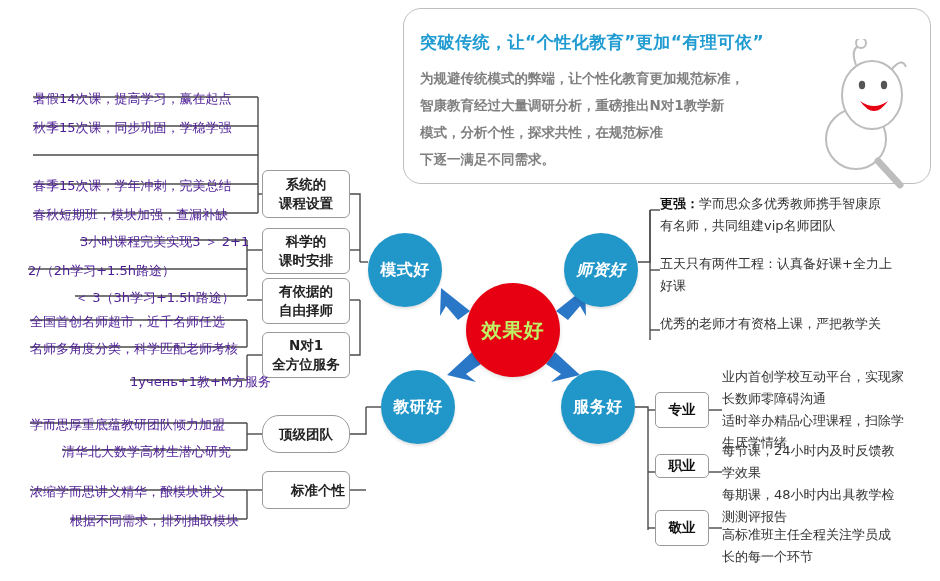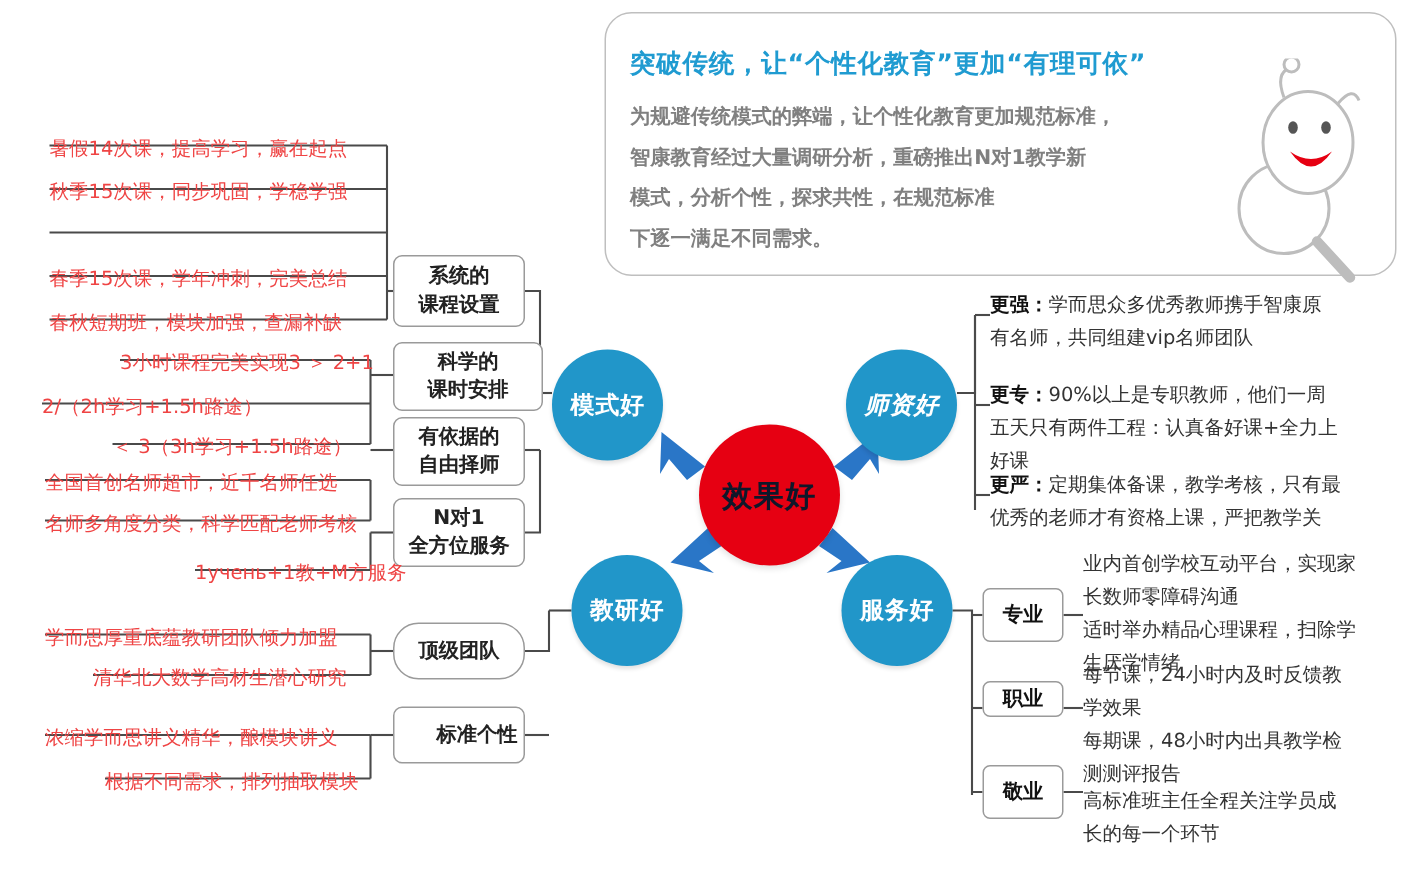--- a/index.html
+++ b/index.html
@@ -70,21 +70,21 @@
 
   
   .center-circle {
     position: absolute;
     left: 466px;
     top: 283px;
     width: 94px;
     height: 94px;
     border-radius: 50%;
     background: #e60012;
-    color: #0f172a;
+    color: #bef264;
     font-size: 20px;
     font-weight: bold;
     display: flex;
     align-items: center;
     justify-content: center;
     letter-spacing: 1px;
     box-shadow: 0 2px 4px rgba(0,0,0,0.12);
   }
 
   
@@ -139,21 +139,21 @@
     display: flex;
     align-items: center;
     justify-content: center;
     box-sizing: border-box;
   }
 
   
   .tline {
     position: absolute;
     font-size: 13px;
-    color: #ef4444;
+    color: #4c1d95;
     white-space: nowrap;
   }
 
   .txtblock {
     position: absolute;
     font-size: 13px;
     color: #333333;
     line-height: 22px;
   }
   .txtblock div { white-space: nowrap; }
@@ -267,21 +267,21 @@
 
   <div class="blue-circle" id="bc-0">模式好</div>
   <div class="blue-circle" id="bc-1">师资好</div>
   <div class="blue-circle" id="bc-2">教研好</div>
   <div class="blue-circle" id="bc-3">服务好</div>
 
   <div class="gbox" style="left:262px; top:170px; width:88px; height:48px;">
     <div>系统的</div>
     <div>课程设置</div>
   </div>
-  <div class="gbox" style="left:262px; top:228px; width:100px; height:46px;">
+  <div class="gbox" style="left:262px; top:228px; width:88px; height:46px;">
     <div>科学的</div>
     <div>课时安排</div>
   </div>
   <div class="gbox" style="left:262px; top:278px; width:88px; height:46px;">
     <div>有依据的</div>
     <div>自由择师</div>
   </div>
   <div class="gbox" style="left:262px; top:332px; width:88px; height:46px;">
     <div>N对1</div>
     <div>全方位服务</div>
@@ -312,27 +312,25 @@
 
   <div class="tline" style="left:30px; top:483px;">浓缩学而思讲义精华，酿模块讲义</div>
   <div class="tline" style="left:70px; top:512px;">根据不同需求，排列抽取模块</div>
 
   <div class="txtblock" style="left:660px; top:193px; width:270px;">
     <div><span class="lead">更强：</span><span>学而思众多优秀教师携手智康原</span></div>
     <div>有名师，共同组建vip名师团队</div>
   </div>
 
   <div class="txtblock" style="left:660px; top:253px; width:270px;">
-    <div><span class="lead">更专：</span><span>90%以上是专职教师，他们一周</span></div>
     <div>五天只有两件工程：认真备好课+全力上</div>
     <div>好课</div>
   </div>
 
   <div class="txtblock" style="left:660px; top:313px; width:270px;">
-    <div><span class="lead">更严：</span><span>定期集体备课，教学考核，只有最</span></div>
     <div>优秀的老师才有资格上课，严把教学关</div>
   </div>
 
   <div class="sbox" style="left:655px; top:392px; width:54px; height:36px;font-family:Liberation Mono, monospace;">专业</div>
   <div class="txtblock" style="left:722px; top:366px; width:215px;">
     <div>业内首创学校互动平台，实现家</div>
     <div>长数师零障碍沟通</div>
     <div>适时举办精品心理课程，扫除学</div>
     <div>生厌学情绪</div>
   </div>

